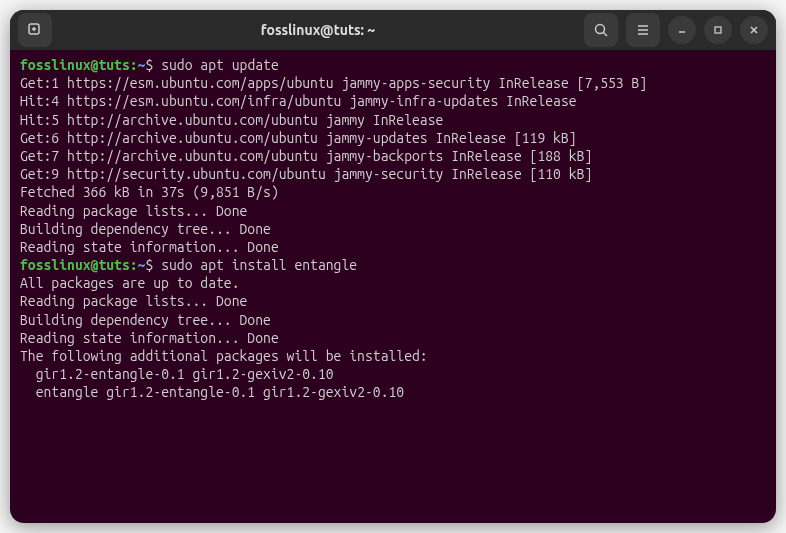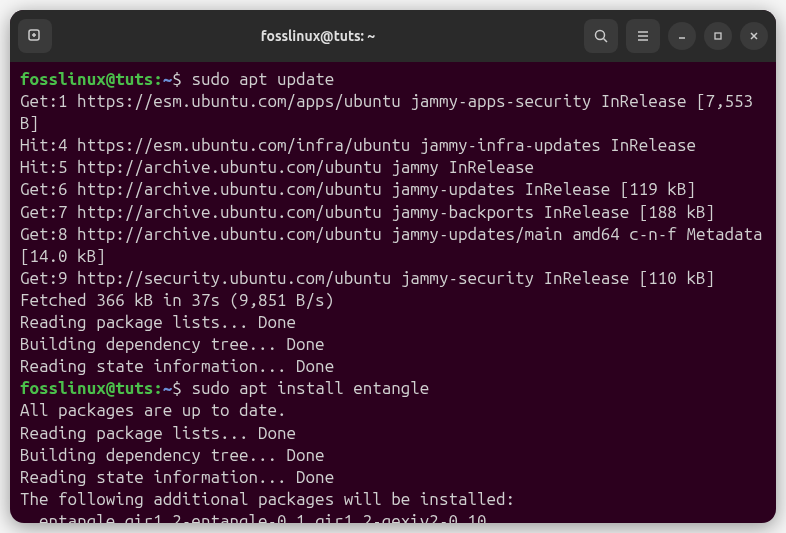--- a/index.html
+++ b/index.html
@@ -20,21 +20,21 @@
       width: 766px;
       height: 513px;
       background: #2c001e;
       border-radius: 14px;
       overflow: hidden;
       box-shadow: 0 4px 20px rgba(0,0,0,0.4);
       display: flex;
       flex-direction: column;
     }
     .titlebar {
-      height: 52px;
+      height: 40px;
       background: #2a2a2a;
       display: flex;
       align-items: center;
       padding: 0 8px;
       flex-shrink: 0;
     }
     .titlebar-left {
       display: flex;
       align-items: center;
       gap: 6px;
@@ -69,21 +69,21 @@
       background: #3a3a3a;
       display: flex;
       align-items: center;
       justify-content: center;
       cursor: pointer;
     }
     .terminal-body {
       flex: 1;
       padding: 6px 10px;
       overflow-y: auto;
-      font-size: 17px;
+      font-size: 14px;
       line-height: 1.3;
       color: #d0d0d0;
       position: relative;
     }
     .terminal-body::-webkit-scrollbar {
       width: 8px;
     }
     .terminal-body::-webkit-scrollbar-track {
       background: transparent;
     }
@@ -157,27 +157,27 @@
     </div>
   </div>
 
   <div class="terminal-body">
     <div class="line"><span class="prompt-user">fosslinux@tuts</span><span class="prompt-user">:</span><span class="prompt-path">~</span><span class="prompt-dollar">$</span><span class="command"> sudo apt update</span></div>
     <div class="line">Get:1 https://esm.ubuntu.com/apps/ubuntu jammy-apps-security InRelease [7,553 B]</div>
     <div class="line">Hit:4 https://esm.ubuntu.com/infra/ubuntu jammy-infra-updates InRelease</div>
     <div class="line">Hit:5 http://archive.ubuntu.com/ubuntu jammy InRelease</div>
     <div class="line">Get:6 http://archive.ubuntu.com/ubuntu jammy-updates InRelease [119 kB]</div>
     <div class="line">Get:7 http://archive.ubuntu.com/ubuntu jammy-backports InRelease [188 kB]</div>
-    <div class="line">Get:8 http://archive.ubuntu.com/ubuntu jammy-updates/main amd64 c-n-f Metadata [14.0 kB]</div>
     <div class="line">Get:9 http://security.ubuntu.com/ubuntu jammy-security InRelease [110 kB]</div>
     <div class="line">Fetched 366 kB in 37s (9,851 B/s)</div>
     <div class="line">Reading package lists... Done</div>
     <div class="line">Building dependency tree... Done</div>
     <div class="line">Reading state information... Done</div>
     <div class="line"><span class="prompt-user">fosslinux@tuts</span><span class="prompt-user">:</span><span class="prompt-path">~</span><span class="prompt-dollar">$</span><span class="command"> sudo apt install entangle</span></div>
     <div class="line">All packages are up to date.</div>
     <div class="line">Reading package lists... Done</div>
     <div class="line">Building dependency tree... Done</div>
     <div class="line">Reading state information... Done</div>
     <div class="line">The following additional packages will be installed:</div>
+    <div class="line">  gir1.2-entangle-0.1 gir1.2-gexiv2-0.10</div>
     <div class="line">  entangle gir1.2-entangle-0.1 gir1.2-gexiv2-0.10</div>
   </div>
 </div>
 
 </body></html>

